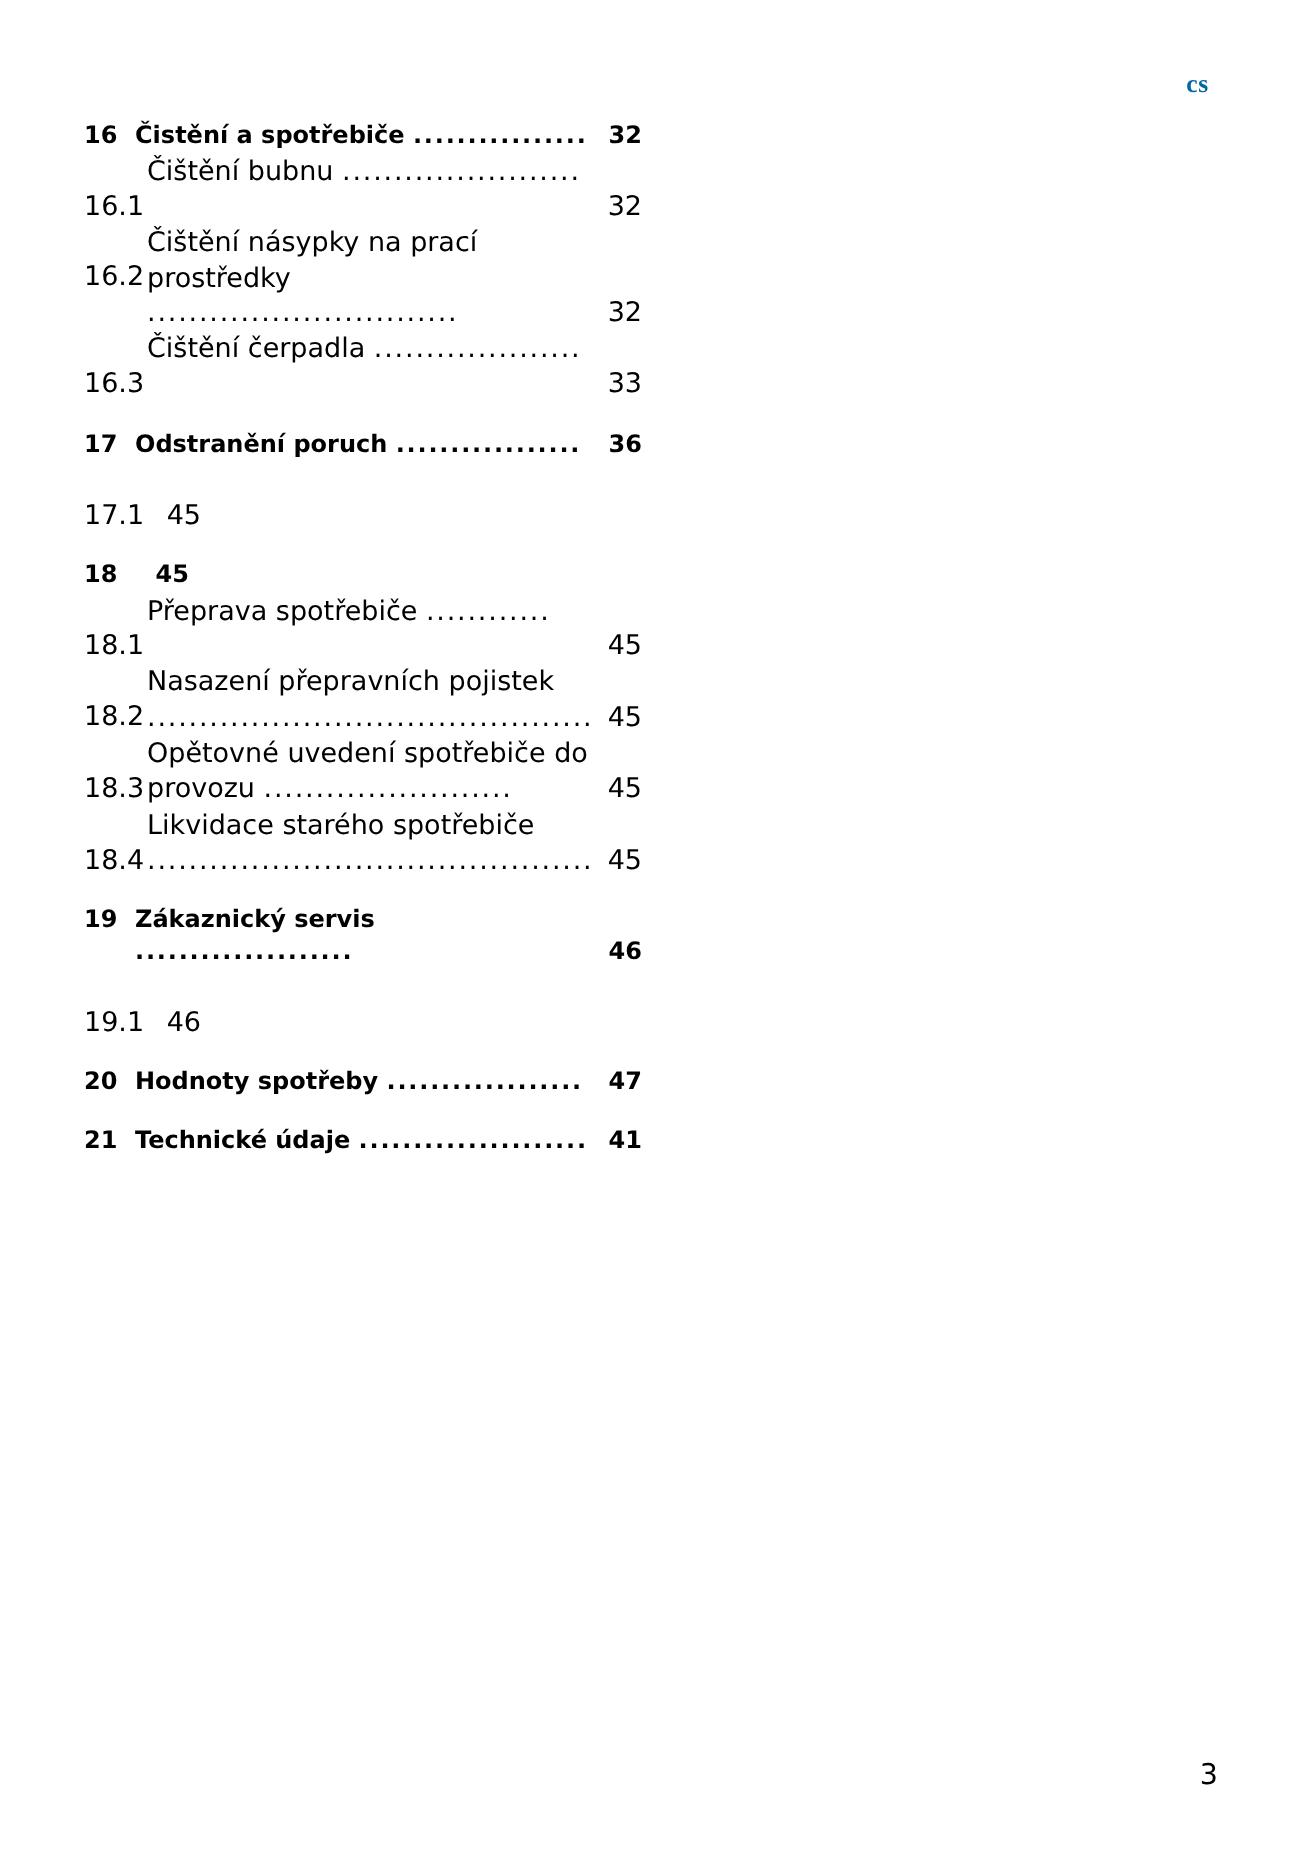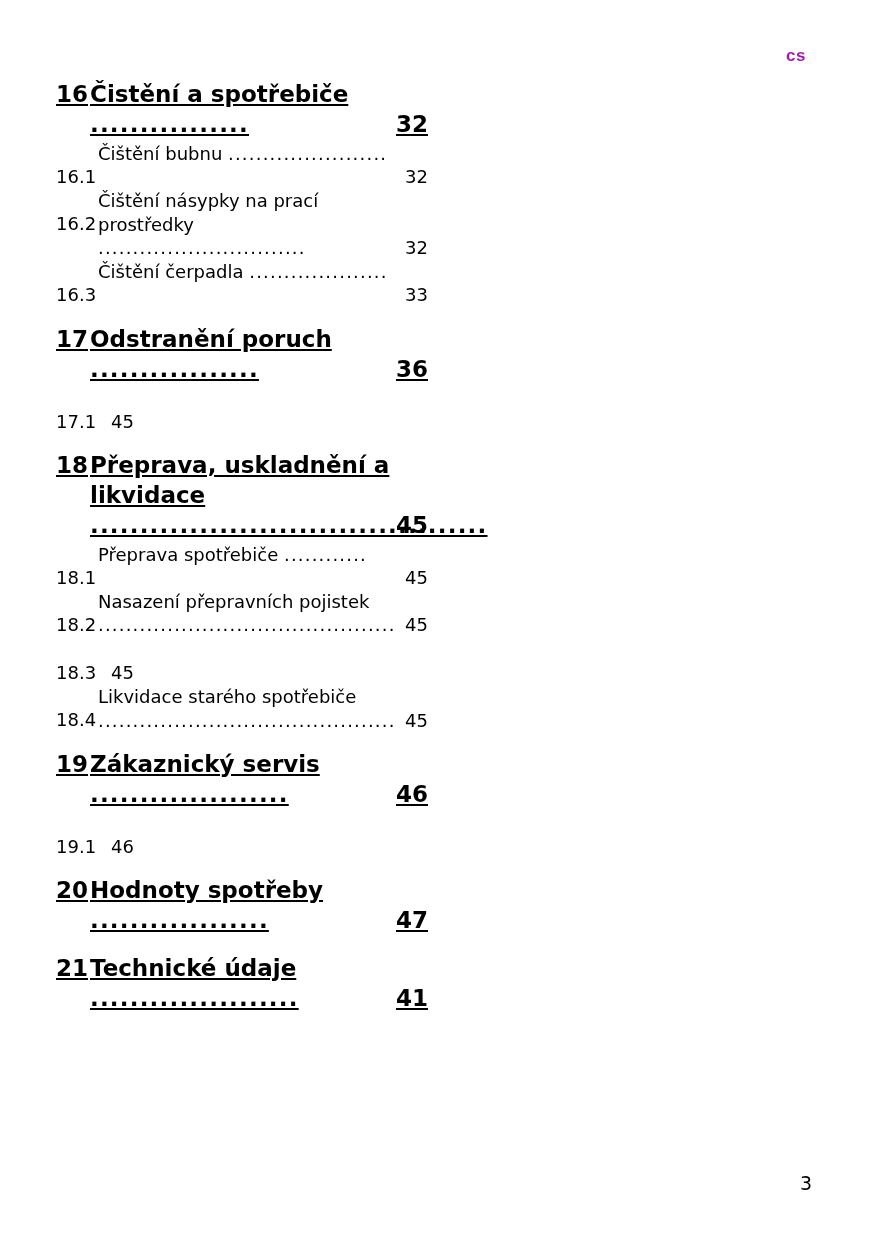--- a/index.html
+++ b/index.html
@@ -18,25 +18,25 @@
 
   .page {
     position: absolute;
     inset: 0;
   }
 
   .lang-marker {
     position: absolute;
     top: 46px;
     right: 68px;
-    font-family: Liberation Sans, sans-serif;
+    font-family: Liberation Serif, serif;
     font-weight: bold;
     font-size: 17px;
     letter-spacing: 0.5px;
-    color: #a21caf;
+    color: #0369a1;
   }
 
   .toc {
     position: absolute;
     left: 56px;
     top: 80px;
     width: 372px;
   }
 
   .toc-group {
@@ -46,23 +46,22 @@
   
   .row {
     display: flex;
     align-items: flex-start;
     width: 100%;
     line-height: 1.30;
   }
 
   .row.level1 {
     font-weight: bold;
-    font-size: 23px;
+    font-size: 16px;
     margin-bottom: 2px;
-    text-decoration: underline;
   }
 
   .row.level2 {
     font-weight: normal;
     font-size: 18px;
     margin-bottom: 1px;
   }
 
   .num {
     flex: 0 0 auto;
@@ -142,35 +141,35 @@
           <span class="pg">36</span>
         </div>
         <div class="row level2">
           <span class="num">17.1</span>
           <span class="pg">45</span>
         </div>
       </div>
       <div class="toc-group">
         <div class="row level1">
           <span class="num">18</span>
-          <span class="txtwrap"><span class="title">Přeprava, uskladnění a likvidace</span> <span class="leader">........................................</span></span>
           <span class="pg">45</span>
         </div>
         <div class="row level2">
           <span class="num">18.1</span>
           <span class="txtwrap"><span class="title">Přeprava spotřebiče</span> <span class="leader">............</span></span>
           <span class="pg">45</span>
         </div>
         <div class="row level2">
           <span class="num">18.2</span>
           <span class="txtwrap"><span class="title">Nasazení přepravních pojistek</span> <span class="leader">...........................................</span></span>
           <span class="pg">45</span>
         </div>
         <div class="row level2">
           <span class="num">18.3</span>
+          <span class="txtwrap"><span class="title">Opětovné uvedení spotřebiče do provozu</span> <span class="leader">........................</span></span>
           <span class="pg">45</span>
         </div>
         <div class="row level2">
           <span class="num">18.4</span>
           <span class="txtwrap"><span class="title">Likvidace starého spotřebiče</span> <span class="leader">...........................................</span></span>
           <span class="pg">45</span>
         </div>
       </div>
       <div class="toc-group">
         <div class="row level1">

